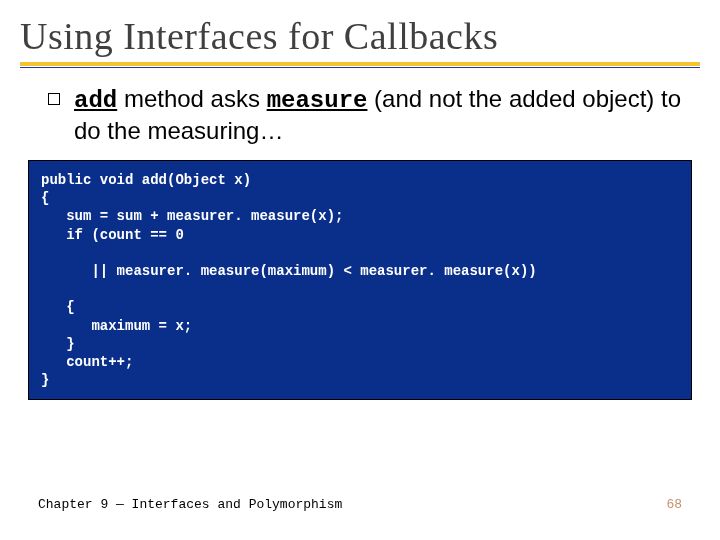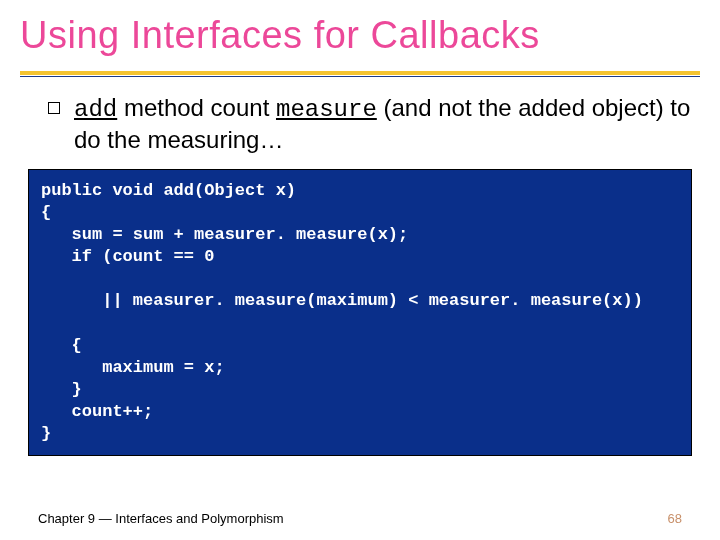--- a/index.html
+++ b/index.html
@@ -13,25 +13,25 @@
   }
   .slide {
     width: 100%;
     height: 100%;
     padding: 14px 20px 16px 20px;
     display: flex;
     flex-direction: column;
   }
   .title {
     font-size: 38px;
-    color: #ec4899;
+    color: #404040;
     font-weight: normal;
-    margin-bottom: 14px;
+    margin-bottom: 4px;
     letter-spacing: 0.5px;
-    font-family: Liberation Sans, sans-serif;
+    font-family: Liberation Serif, serif;
   }
   .rules {
     height: 6px;
     margin-bottom: 16px;
   }
   .rule-yellow {
     height: 4px;
     background: #f4c430;
   }
   .rule-blue {
@@ -54,44 +54,44 @@
     flex-shrink: 0;
   }
   .bullet-text {
     font-size: 24px;
     line-height: 1.25;
     color: #000;
     font-family: "Gill Sans", "Trebuchet MS", Verdana, sans-serif;
   }
   .code-word {
     font-family: "Courier New", monospace;
-    font-weight: normal;
+    font-weight: bold;
     text-decoration: underline;
   }
   .code-box {
     background: #0a2f8a;
     color: #ffffff;
     font-family: "Courier New", monospace;
     font-weight: bold;
-    font-size: 17px;
+    font-size: 14px;
     line-height: 1.3;
     padding: 10px 12px 10px 12px;
     margin: 0 8px 0 8px;
     white-space: pre;
     border: 1px solid #000;
   }
   .footer {
     position: absolute;
-    bottom: 14px;
+    bottom: 28px;
     left: 38px;
     right: 38px;
     display: flex;
     justify-content: space-between;
     align-items: center;
-    font-family: Liberation Sans, sans-serif;
+    font-family: Liberation Mono, monospace;
     font-size: 13px;
     color: #000;
   }
   .page-number {
     color: #c8906a;
   }
 </style>
 </head>
 <body>
 
@@ -100,21 +100,21 @@
   <div class="title">Using Interfaces for Callbacks</div>
 
   <div class="rules">
     <div class="rule-yellow"></div>
     <div class="rule-blue"></div>
   </div>
 
   <div class="bullet-block">
     <div class="bullet-marker"></div>
     <div class="bullet-text">
-      <span class="code-word">add</span><span> method count </span><span class="code-word">measure</span><span> (and not the added object) to do the measuring…</span>
+      <span class="code-word">add</span><span> method asks </span><span class="code-word">measure</span><span> (and not the added object) to do the measuring…</span>
     </div>
   </div>
 
   <div class="code-box">public void add(Object x)
 {
    sum = sum + measurer. measure(x);
    if (count == 0
 
       || measurer. measure(maximum) &lt; measurer. measure(x))
 

